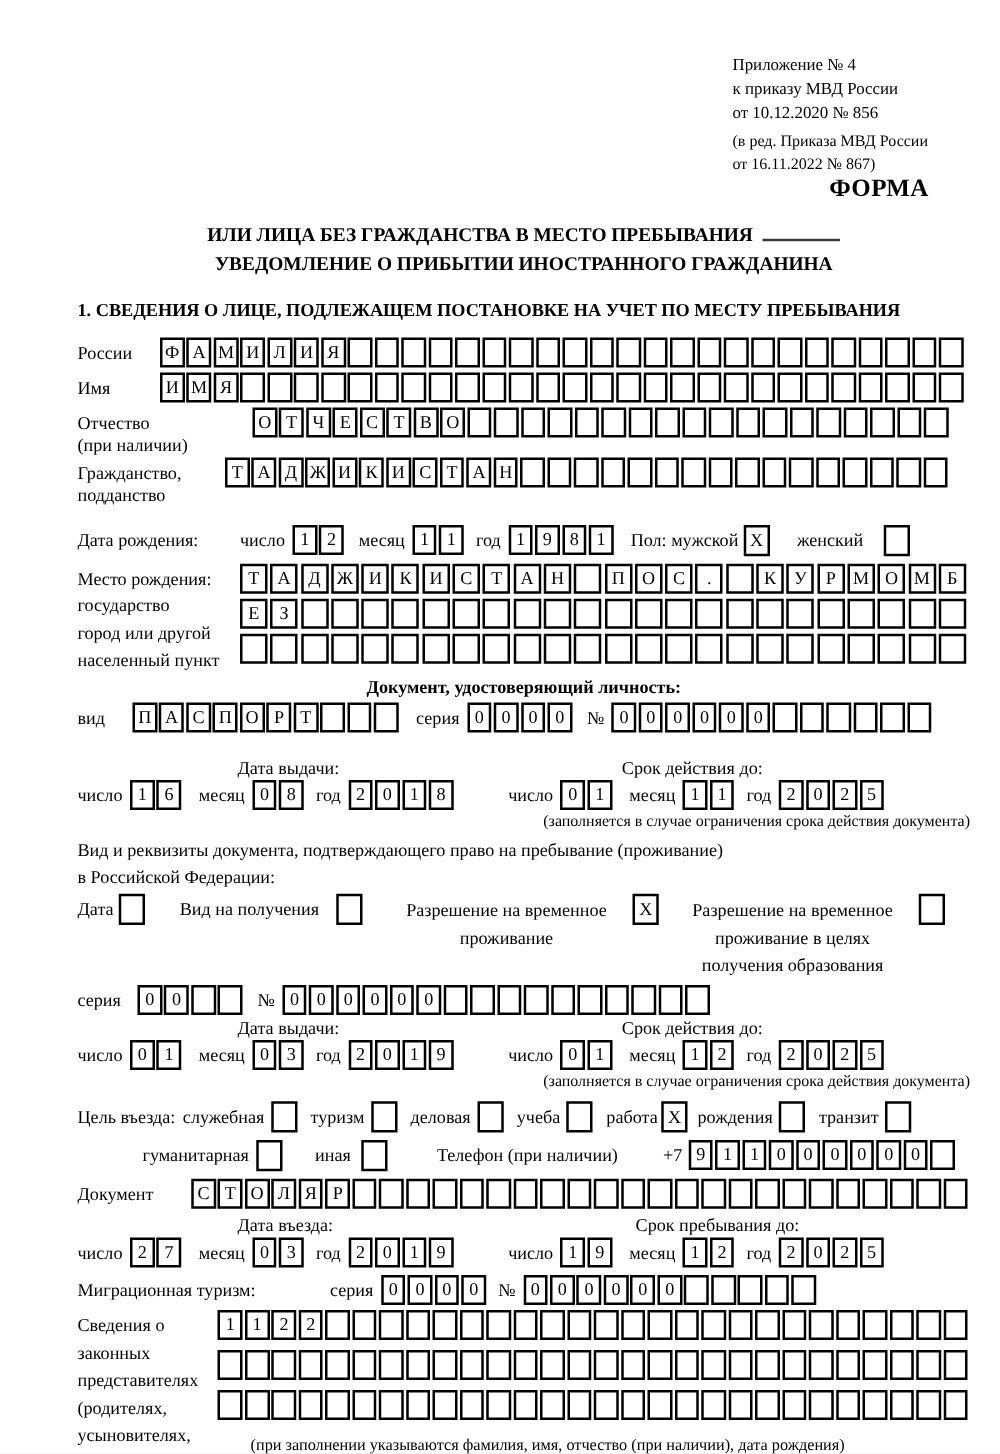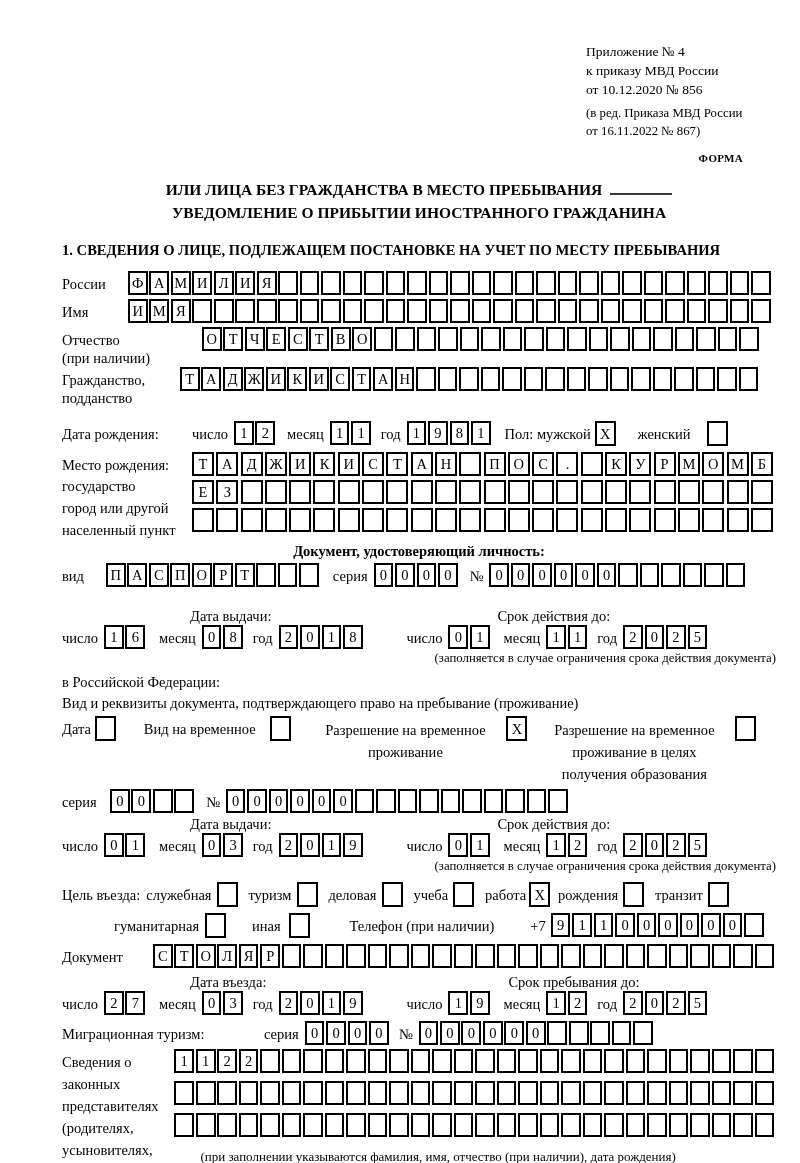--- a/index.html
+++ b/index.html
@@ -5,21 +5,21 @@
   * { box-sizing: border-box; }
   html,body { margin:0; padding:0; background:#e8e8e8; }
   .page{
     position:relative; width:800px; height:1163px; margin:0 auto;
     background:#ffffff; color:#000;
     font-family:"Liberation Serif","DejaVu Serif",serif;
     padding:42px 24px 0 62px; overflow:hidden;
   }
   .annex{ margin-left:auto; width:190px; font-size:13.5px; line-height:19px; }
   .amend{ margin-top:5px; font-size:12.8px; line-height:18px; }
-  .form-word{ margin-top:12px; text-align:right; padding-right:33px; font-weight:bold; font-size:11px; letter-spacing:.3px; }
+  .form-word{ margin-top:0; text-align:right; padding-right:33px; font-weight:bold; font-size:20px; letter-spacing:.3px; }
   .title{ margin-top:14px; text-align:center; font-weight:bold; font-size:15.5px; line-height:23px; }
   .u-line{ display:inline-block; width:62px; height:13px; border-bottom:2px solid #3a3a3a; margin-left:8px; }
   .section-h{ margin-top:18px; font-weight:bold; font-size:14.6px; white-space:nowrap; }
   .rows{ margin-top:12px; }
   .frow{ display:flex; align-items:flex-start; }
   .lbl{ font-size:14.5px; line-height:18px; padding-top:4px; white-space:nowrap; }
   .lbl2{ font-size:14.5px; line-height:18px; padding-top:4px; }
   .cells{ display:flex; flex:0 0 auto; }
   .cell{
     flex:0 0 auto; width:19.6px; height:24px; border:2px solid #000;
@@ -400,30 +400,30 @@
           <span class="cell">2</span>
           <span class="cell">0</span>
           <span class="cell">2</span>
           <span class="cell">5</span>
         </span>
     </div>
 
     <div class="note">(заполняется в случае ограничения срока действия документа)</div>
 
     <div class="intro">
+      <div>Вид и реквизиты документа, подтверждающего право на пребывание (проживание)</div>
       <div>в Российской Федерации:</div>
-      <div>Вид и реквизиты документа, подтверждающего право на пребывание (проживание)</div>
     </div>
 
     <div class="frow" style="margin-top:2px">
       <span class="lbl">Дата</span>
       <span class="cells chk" style="margin-left:4px">
           <span class="cell"></span>
         </span>
-      <span class="lbl" style="margin-left:26px">Вид на временное</span>
+      <span class="lbl" style="margin-left:26px">Вид на получения</span>
       <span class="cells chk" style="margin-left:14px">
           <span class="cell"></span>
         </span>
       <div class="optblock" style="width:178px;margin-left:24px">Разрешение на временное проживание</div>
       <span class="cells chk" style="margin-left:12px">
           <span class="cell">X</span>
         </span>
       <div class="optblock" style="width:182px;margin-left:14px">Разрешение на временное проживание в целях получения образования</div>
       <span class="cells chk" style="margin-left:10px">
           <span class="cell"></span>

